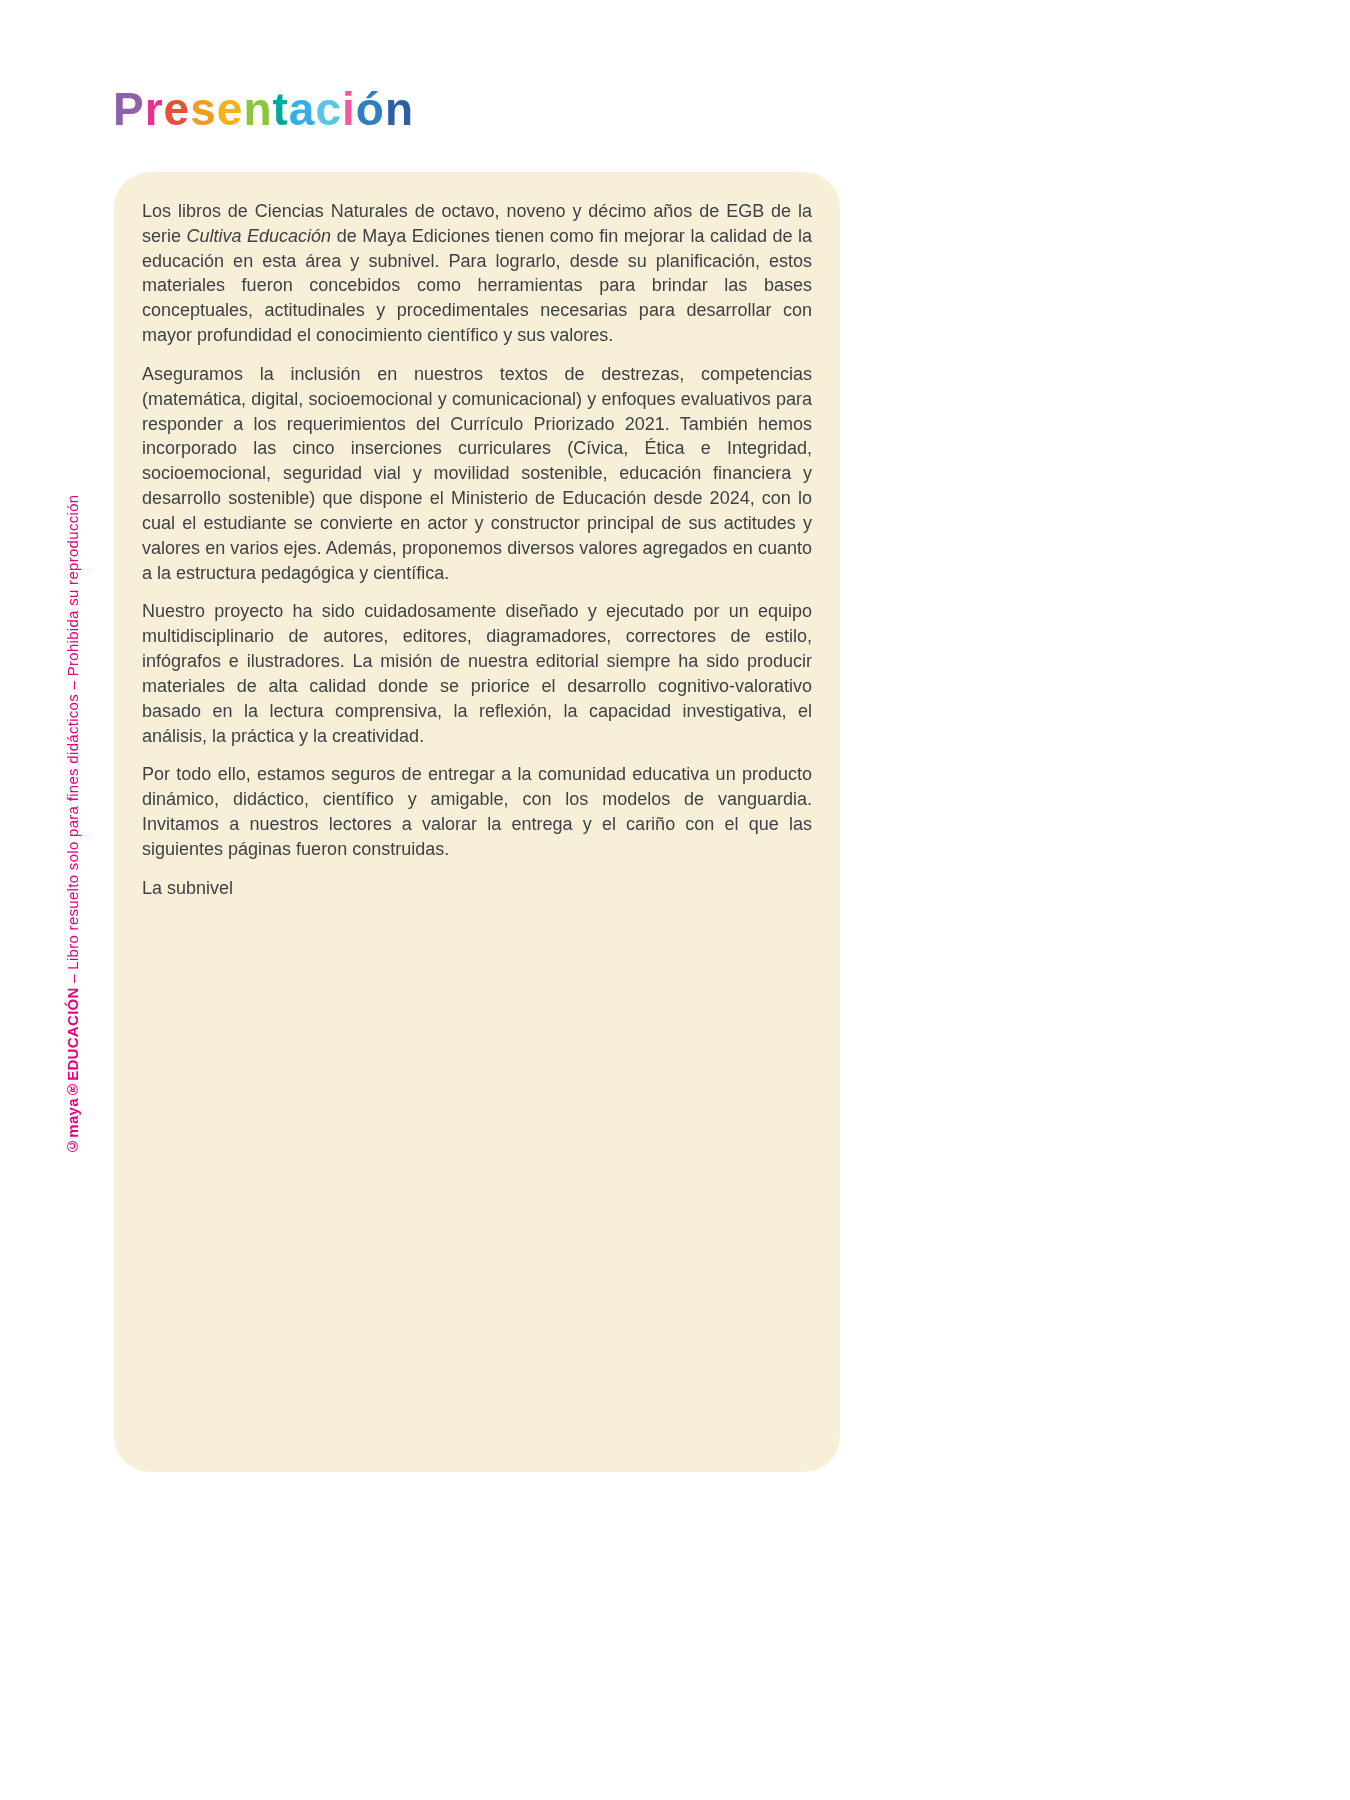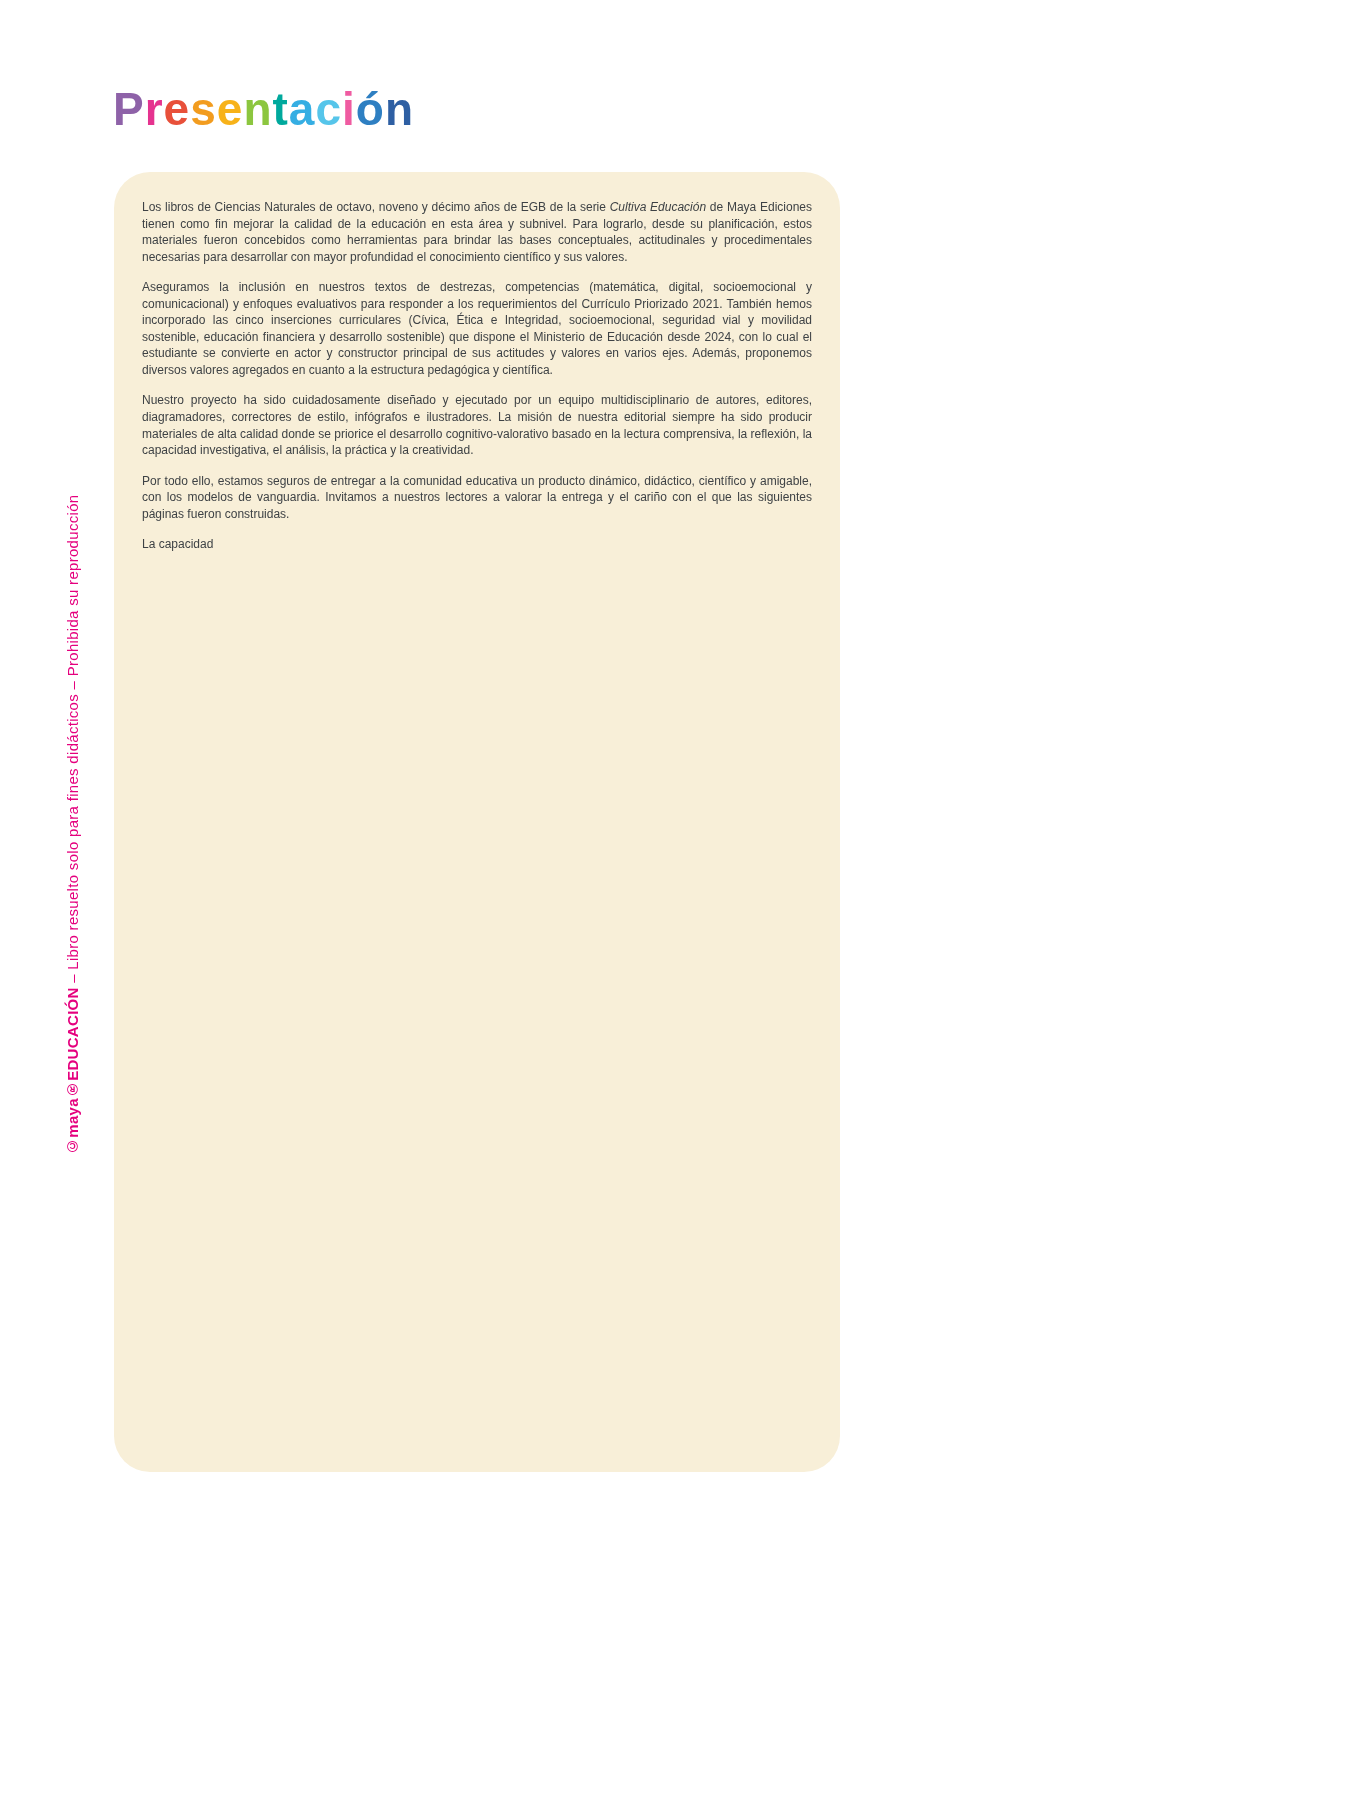--- a/index.html
+++ b/index.html
@@ -24,21 +24,21 @@
     position:absolute;
     left:114px; top:172px;
     width:726px; height:1300px;
     box-sizing:border-box;
     background:#f8efd8;
     border-radius:36px;
     padding:27px 28px;
   }
   .panel p {
     margin:0 0 14px 0;
-    font-size:12px;
+    font-size:18px;
     line-height:1.38;
     color:#3e4245;
     text-align:justify;
   }
   .panel p i { font-style:italic; }
   .closing { margin:54px 0 26px 0 !important; text-align:left !important; }
   .signature { text-align:left !important; }
   .vertical-note {
     position:absolute;
     left:64px; top:423px;
@@ -75,21 +75,21 @@
 
 <div class="page">
 
   <h1 class="title"><span style="color: rgb(142, 98, 168);">P</span><span style="color: rgb(229, 51, 143);">r</span><span style="color: rgb(232, 80, 58);">e</span><span style="color: rgb(242, 156, 31);">s</span><span style="color: rgb(247, 178, 25);">e</span><span style="color: rgb(140, 198, 63);">n</span><span style="color: rgb(0, 169, 157);">t</span><span style="color: rgb(53, 174, 227);">a</span><span style="color: rgb(86, 197, 234);">c</span><span style="color: rgb(239, 91, 161);">i</span><span style="color: rgb(46, 127, 194);">ó</span><span style="color: rgb(46, 95, 163);">n</span></h1>
 
   <div class="panel">
     <p><span>Los libros de Ciencias Naturales de octavo, noveno y décimo años de EGB de la serie </span><i>Cultiva Educación</i><span> de Maya Ediciones tienen como fin mejorar la calidad de la educación en esta área y subnivel. Para lograrlo, desde su planificación, estos materiales fueron concebidos como herramientas para brindar las bases conceptuales, actitudinales y procedimentales necesarias para desarrollar con mayor profundidad el conocimiento científico y sus valores.</span></p>
     <p>Aseguramos la inclusión en nuestros textos de destrezas, competencias (matemática, digital, socioemocional y comunicacional) y enfoques evaluativos para responder a los requerimientos del Currículo Priorizado 2021. También hemos incorporado las cinco inserciones curriculares (Cívica, Ética e Integridad, socioemocional, seguridad vial y movilidad sostenible, educación financiera y desarrollo sostenible) que dispone el Ministerio de Educación desde 2024, con lo cual el estudiante se convierte en actor y constructor principal de sus actitudes y valores en varios ejes. Además, proponemos diversos valores agregados en cuanto a la estructura pedagógica y científica.</p>
     <p>Nuestro proyecto ha sido cuidadosamente diseñado y ejecutado por un equipo multidisciplinario de autores, editores, diagramadores, correctores de estilo, infógrafos e ilustradores. La misión de nuestra editorial siempre ha sido producir materiales de alta calidad donde se priorice el desarrollo cognitivo-valorativo basado en la lectura comprensiva, la reflexión, la capacidad investigativa, el análisis, la práctica y la creatividad.</p>
     <p>Por todo ello, estamos seguros de entregar a la comunidad educativa un producto dinámico, didáctico, científico y amigable, con los modelos de vanguardia. Invitamos a nuestros lectores a valorar la entrega y el cariño con el que las siguientes páginas fueron construidas.</p>
-    <p class="signature">La capacidad</p>
+    <p class="signature">La subnivel</p>
   </div>
 
   <div class="vertical-note"><span class="logo">©maya®EDUCACIÓN</span><span> – Libro resuelto solo para fines didácticos – Prohibida su reproducción</span></div>
 
   <div class="footer">
     <div class="footer-text">
       <div>Ciencias Naturales</div>
       <div>20.º EGB</div>
     </div>
     <div class="footer-num">3</div>

